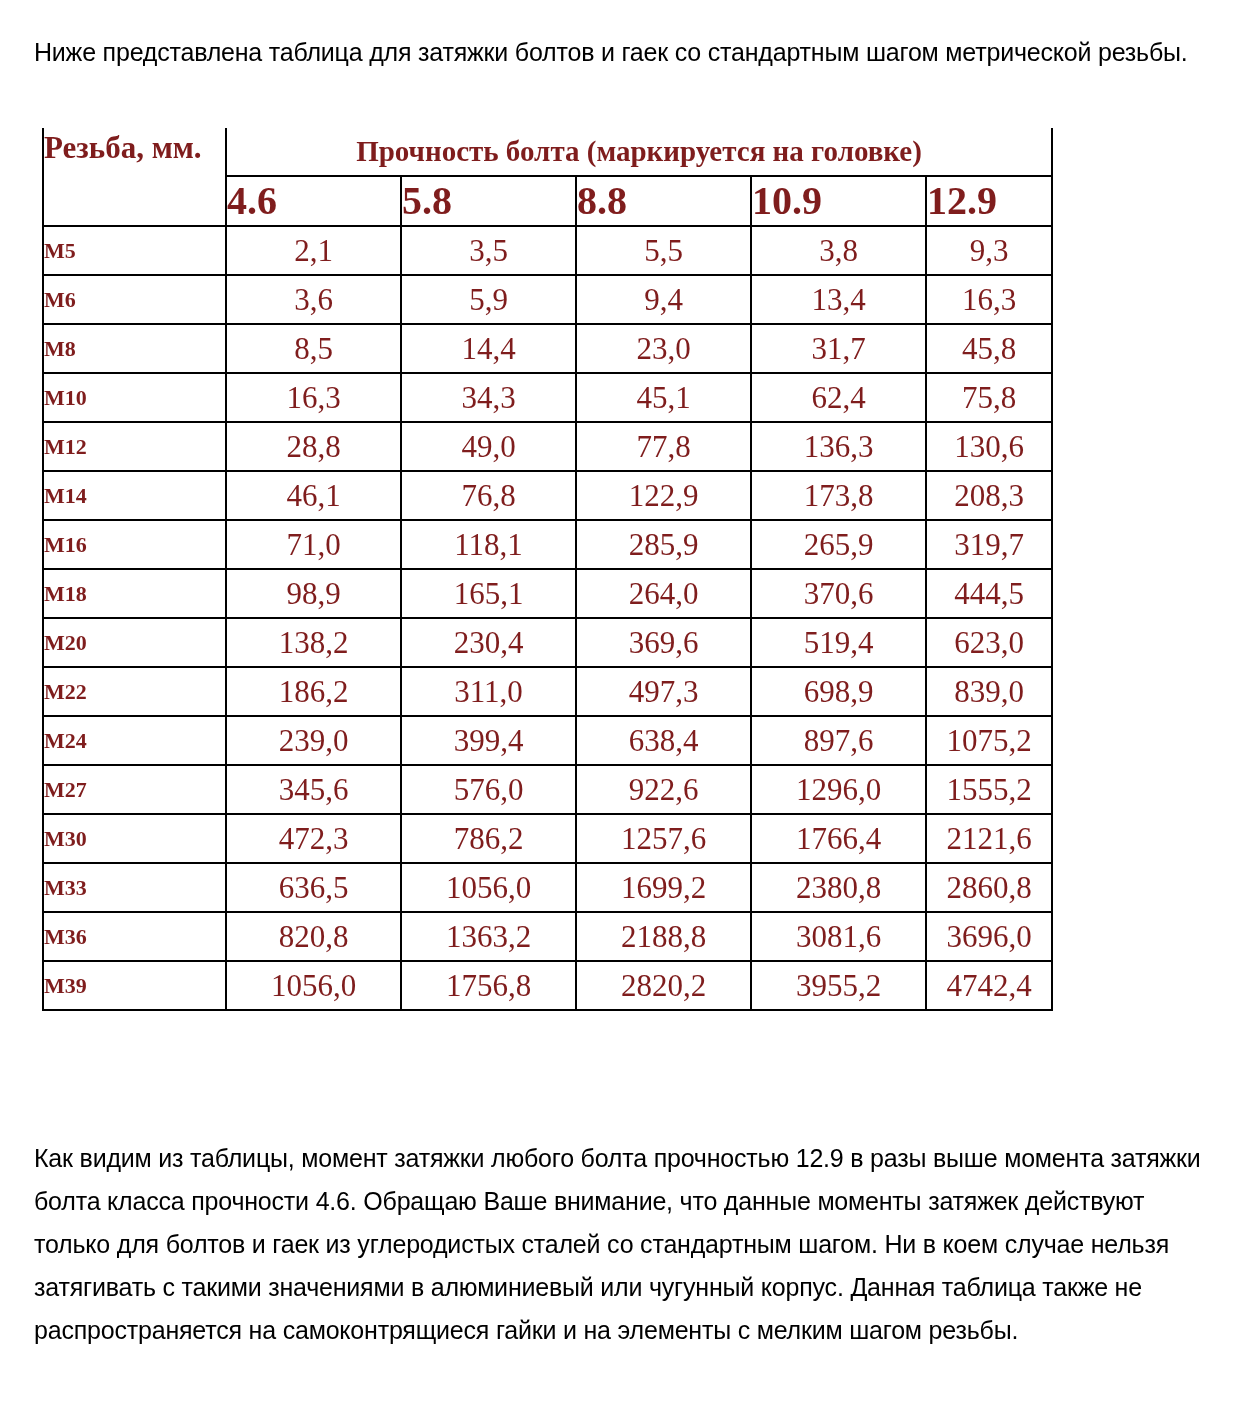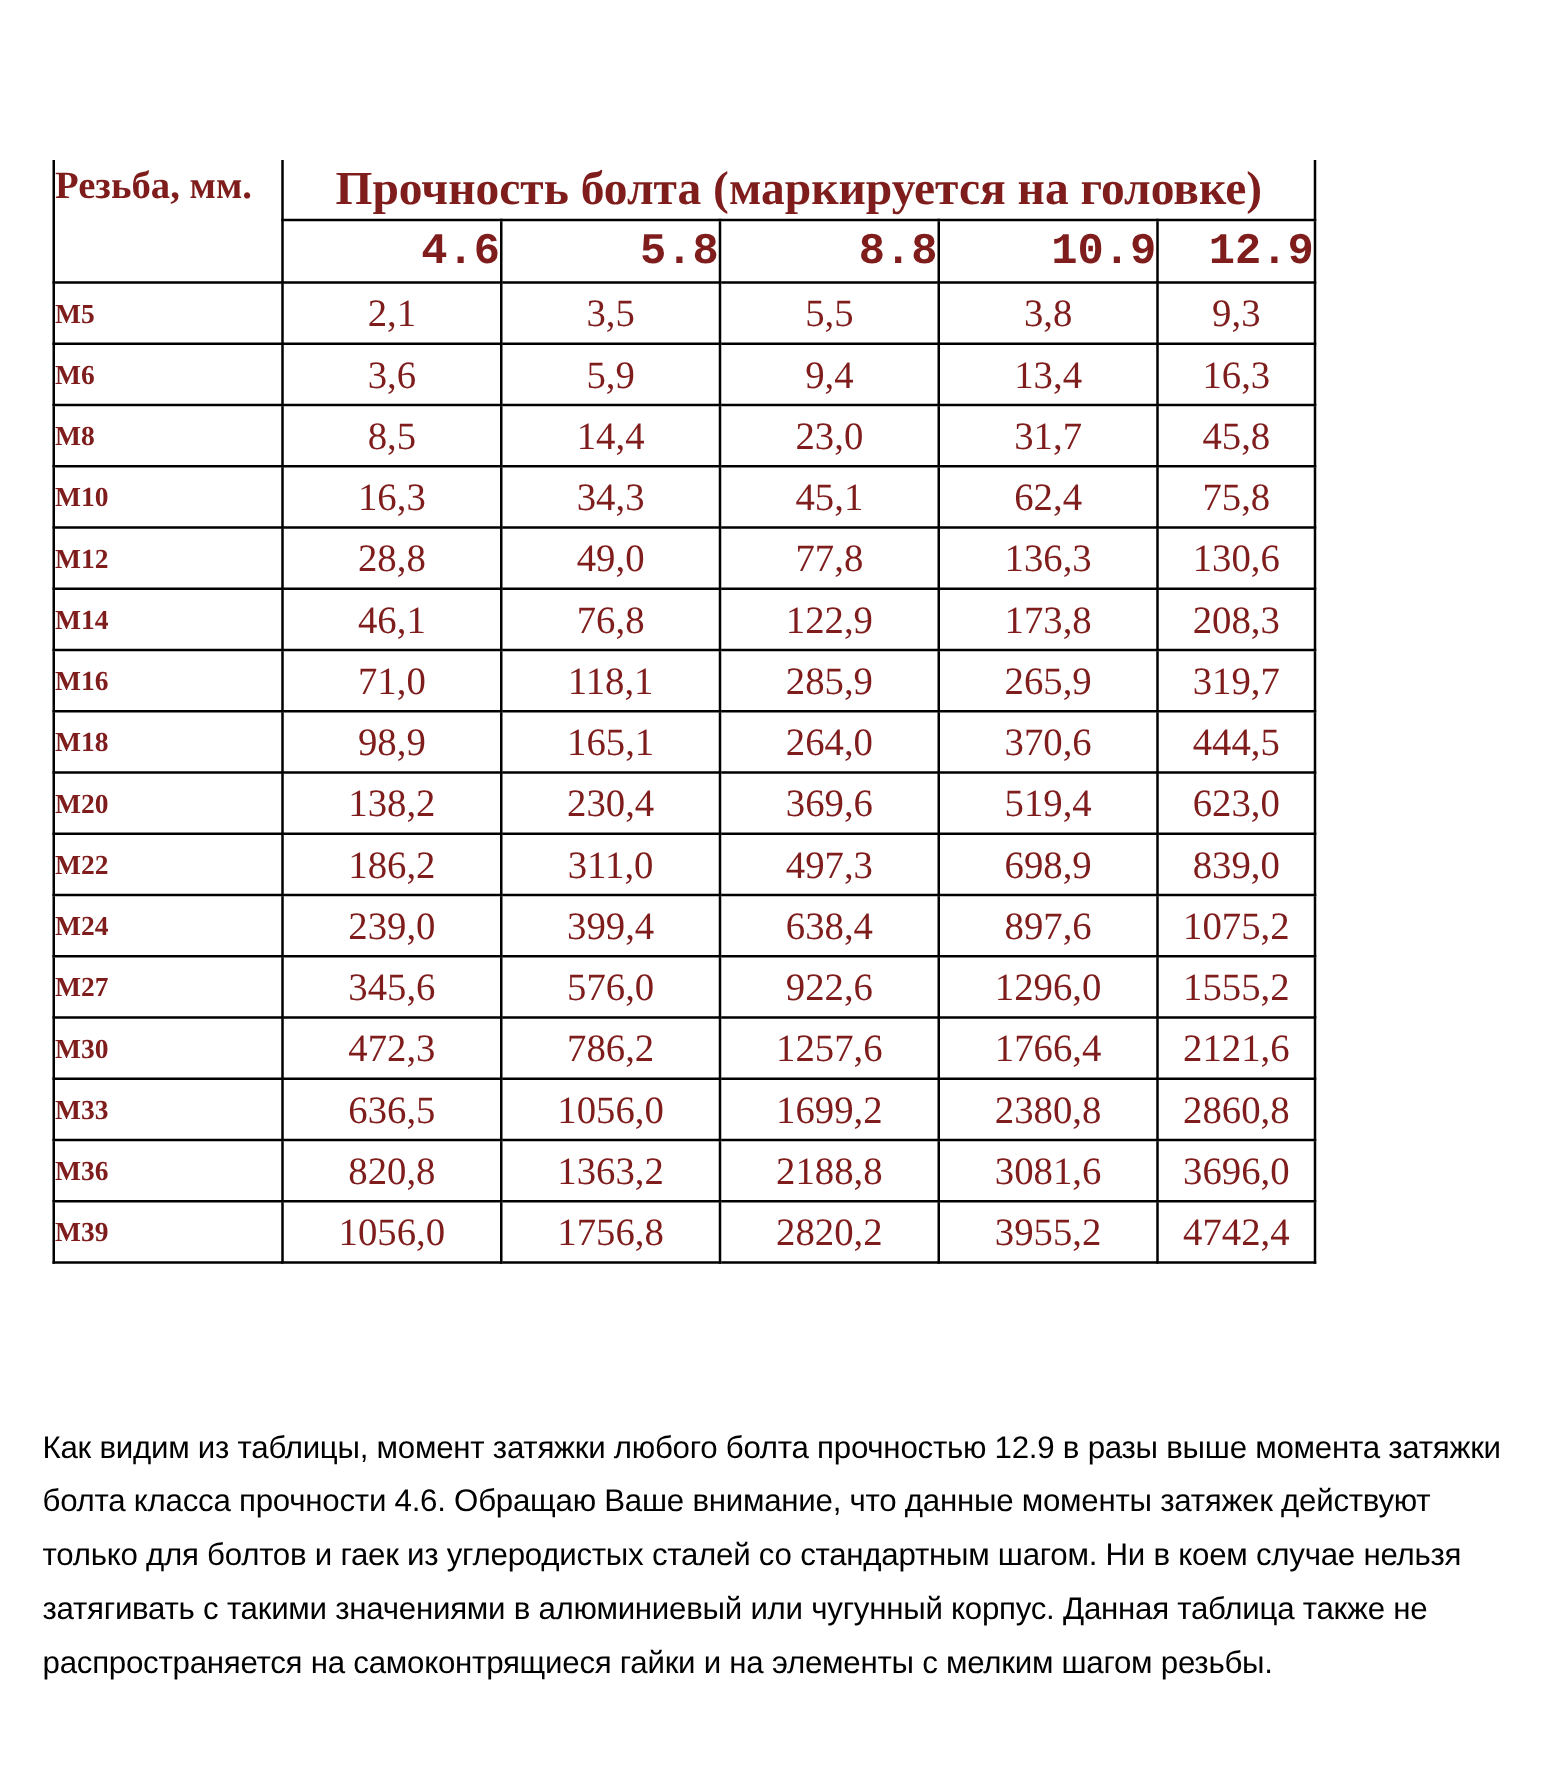--- a/index.html
+++ b/index.html
@@ -64,34 +64,33 @@
     font-size: 31px;
     font-weight: bold;
     line-height: 39px;
     padding: 11px 0 0 14px;
     border-left: 2px solid #000;
     border-right: 2px solid #000;
     border-bottom: 2px solid #000;
   }
   th.grade-head {
     vertical-align: top;
-    font-size: 38px;
+    font-size: 29px;
     font-weight: bold;
     line-height: 47px;
     padding: 8px 10px 6px 10px;
     border-right: 2px solid #000;
     border-bottom: 2px solid #000;
   }
   th.grade-col {
-    text-align: right;
-    font-size: 35px;
+    text-align: left;
+    font-size: 40px;
     font-weight: bold;
     height: 48px;
     line-height: 48px;
-    font-family: Liberation Mono, monospace;
   }
   td.thread-cell {
     text-align: left;
     font-size: 22px;
     font-weight: bold;
     height: 47px;
     line-height: 47px;
     padding-left: 14px;
   }
   td.val-cell {
@@ -103,20 +102,21 @@
   }
   col.c-thread { width: 183px; }
   col.c-grade  { width: 175px; }
   col.c-grade-last { width: 126px; }
 </style>
 </head>
 <body>
 
 <div class="page">
 
+  <p class="para para-intro">Ниже представлена таблица для затяжки болтов и гаек со стандартным шагом метрической резьбы.</p>
 
   <div class="table-wrap">
     <table class="torque">
       <colgroup>
         <col class="c-thread">
         <col class="c-grade">
         <col class="c-grade">
         <col class="c-grade">
         <col class="c-grade">
         <col class="c-grade-last">

